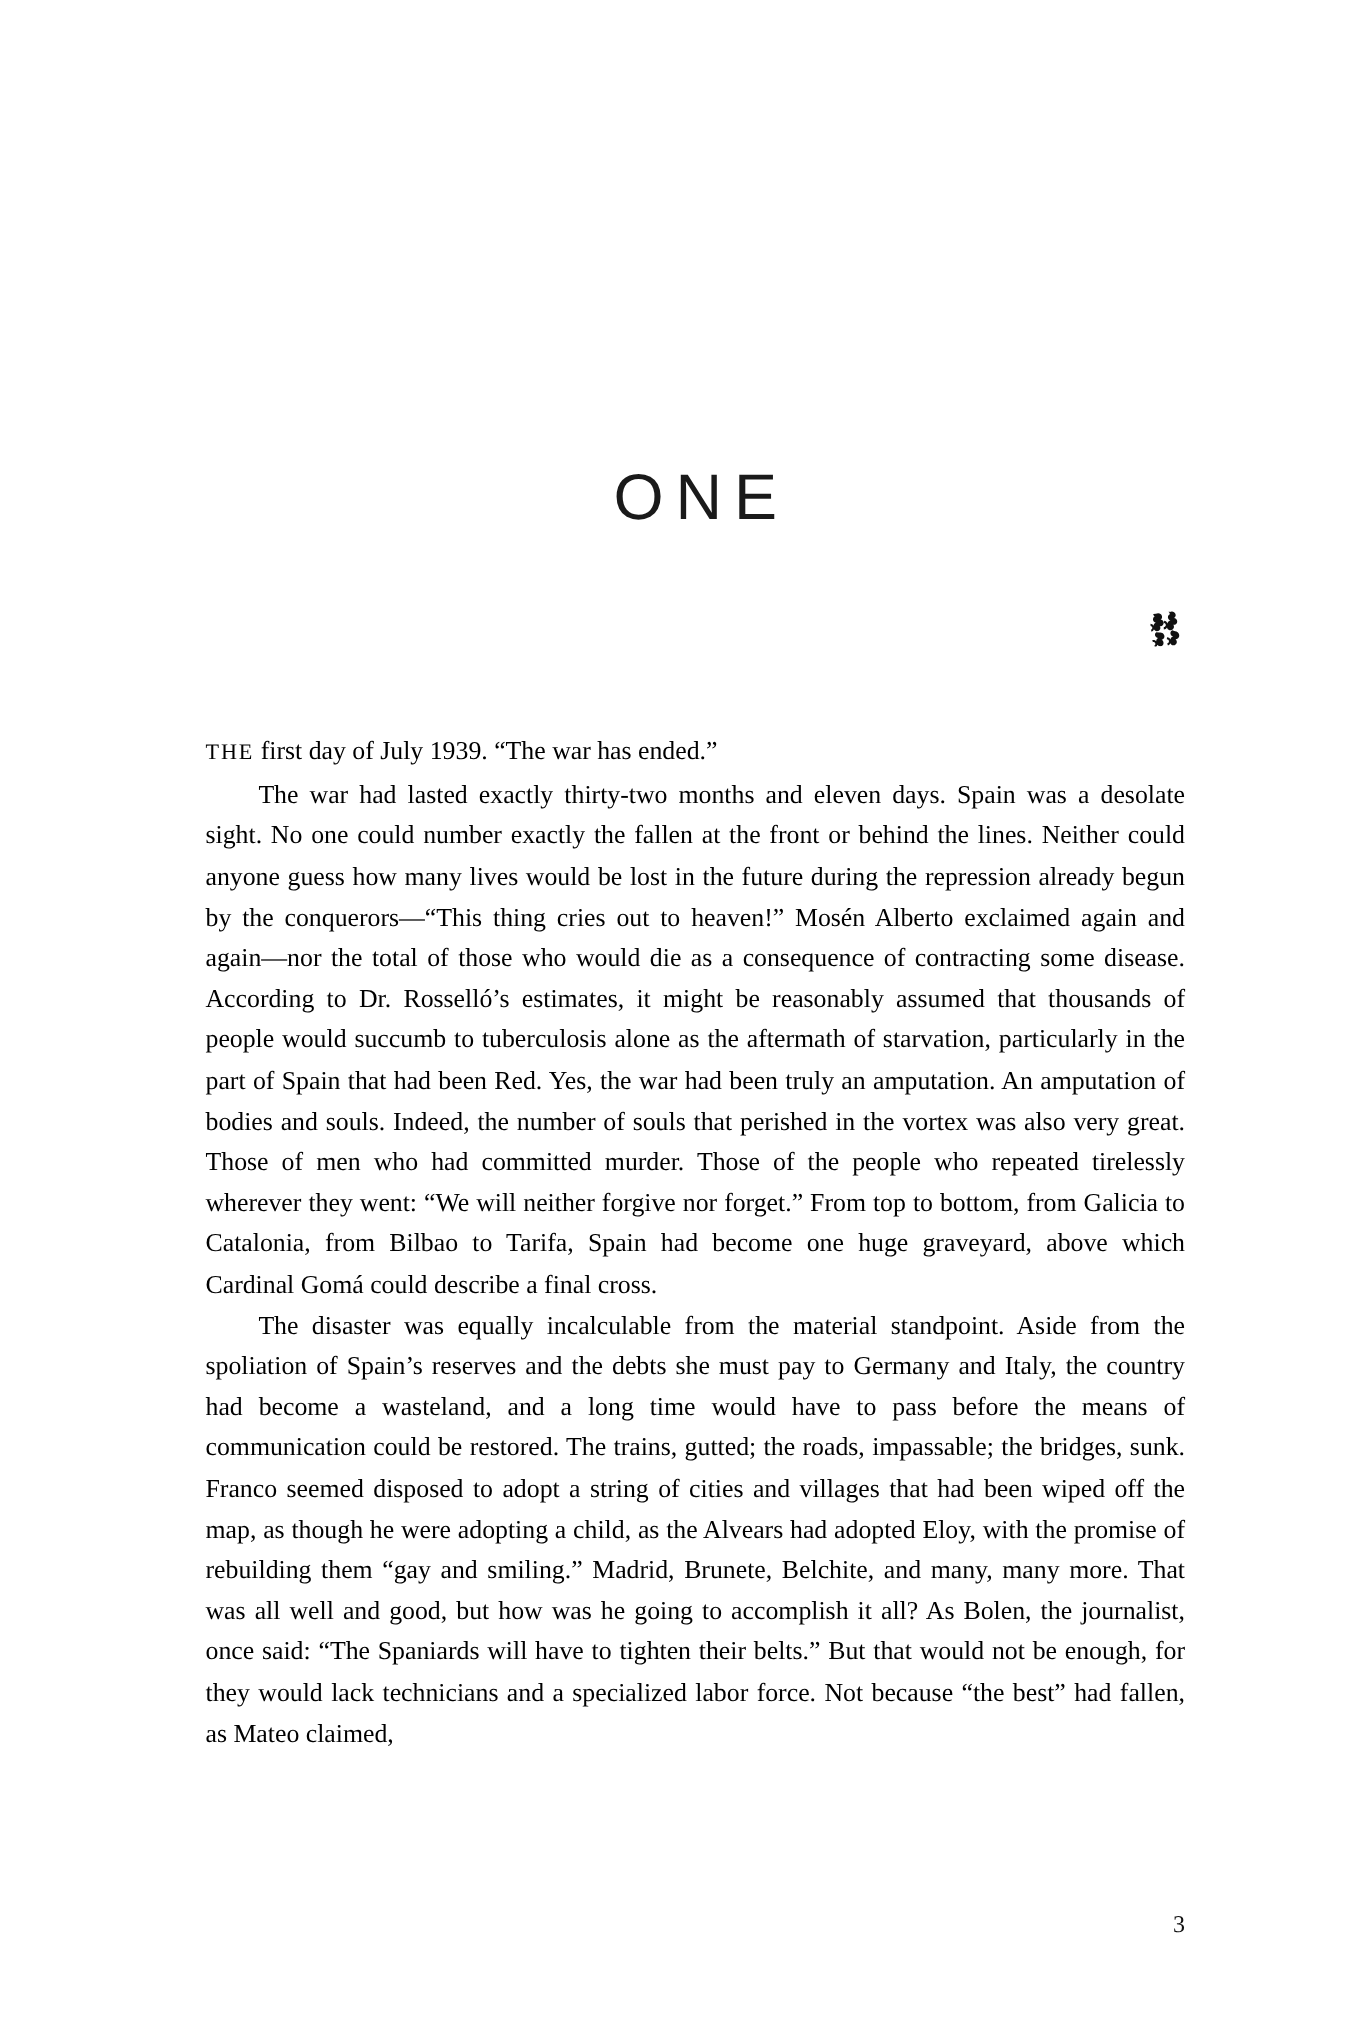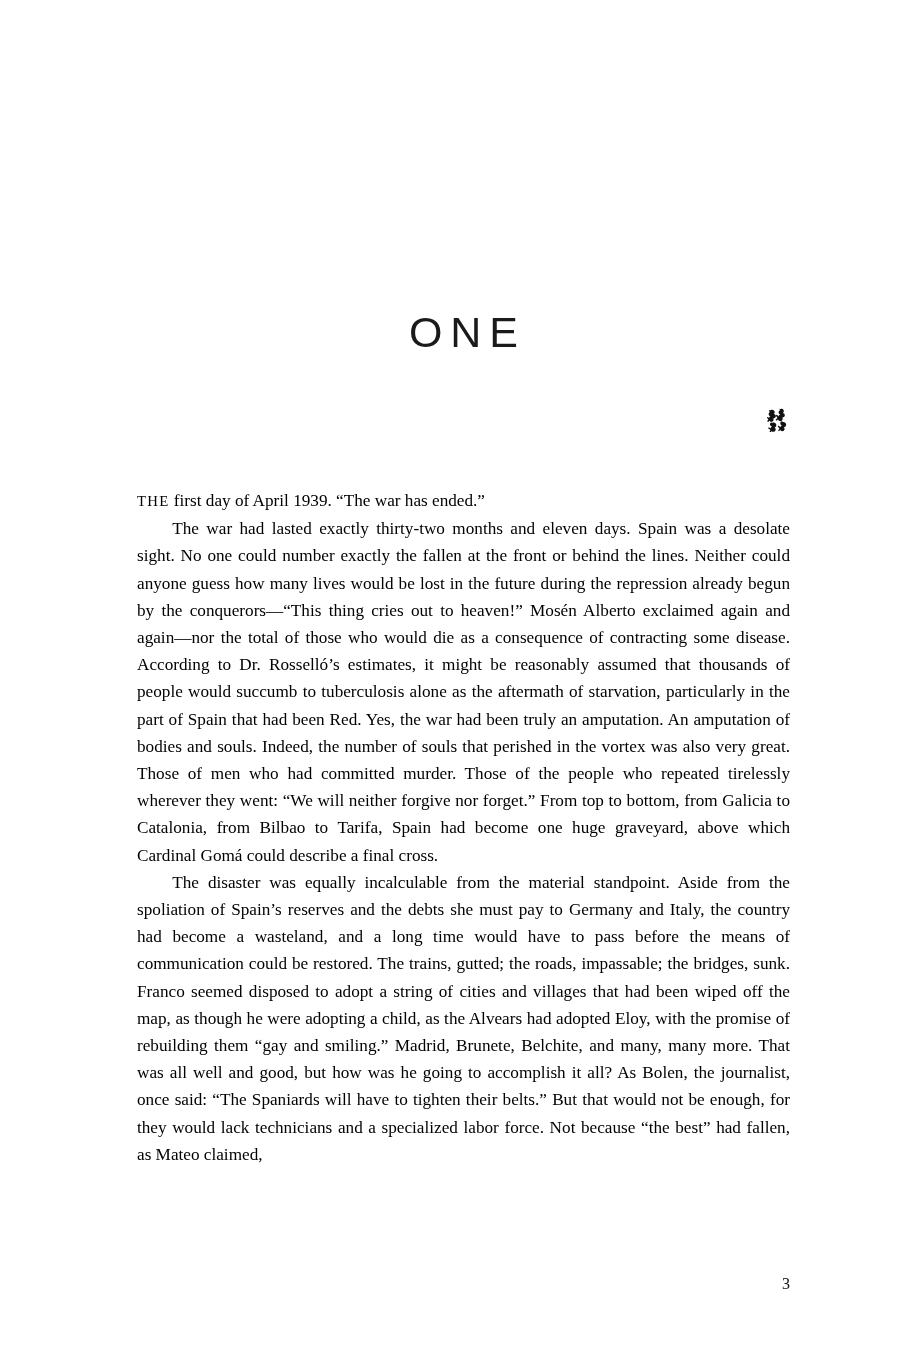--- a/index.html
+++ b/index.html
@@ -114,20 +114,20 @@
           <path d="M3.6 2.2c1.1-.6 2.4-.5 3.3.3.6.5.9 1.3.8 2.1-.1.6-.5 1.1-1 1.4.7.1 1.4.5 1.8 1.1.5.8.4 1.8-.2 2.5-.5.6-1.3.9-2.1.8.4.6.5 1.4.2 2.1-.4.9-1.3 1.4-2.3 1.3-.8-.1-1.5-.6-1.8-1.3-.2.8-.8 1.4-1.6 1.6l-.4-1.3c.6-.2 1-.8.9-1.4-.1-.7-.7-1.2-1.4-1.1l-.2-1.4c1-.1 1.9.4 2.4 1.2.1-.9.7-1.6 1.5-1.9-.9-.2-1.6-.9-1.8-1.8-.2-1 .3-2 1.2-2.5-.6-.3-1-.9-1.1-1.6L3.6 2.2z"></path>
           <path d="M12.5 1.4c.9-.8 2.2-.9 3.2-.3.8.5 1.2 1.4 1.1 2.3-.1.7-.5 1.2-1.1 1.6.9.1 1.7.7 2 1.6.3.9 0 1.9-.8 2.5-.5.4-1.1.5-1.7.4.5.7.6 1.6.2 2.4-.5 1-1.6 1.5-2.7 1.2-.9-.2-1.5-.9-1.7-1.8-.4.8-1.2 1.3-2.1 1.3l-.1-1.5c.7 0 1.3-.5 1.4-1.2.1-.8-.4-1.5-1.2-1.6l.1-1.5c1 .1 1.9.8 2.2 1.8.2-1 1-1.8 2-1.9-1-.3-1.7-1.2-1.7-2.2 0-1 .6-1.9 1.6-2.2-.6-.4-1-1-1-1.7l.3-.2z"></path>
           <path d="M5.8 14.7c1.3-.3 2.6.3 3.2 1.4.4.8.4 1.7-.1 2.4-.3.5-.9.9-1.5 1 .8.4 1.3 1.2 1.3 2.1 0 1.1-.8 2-1.9 2.2-.9.2-1.8-.2-2.3-.9-.1.8-.6 1.5-1.4 1.8l-.6-1.2c.6-.3.9-.9.7-1.5-.2-.7-.9-1.1-1.6-.9l-.4-1.4c1-.3 2 .1 2.6.8 0-.9.5-1.7 1.3-2.1-.9-.1-1.7-.7-2-1.5-.3-.9 0-1.9.8-2.4l1.9.2z"></path>
           <path d="M16.4 13.9c1.3.1 2.4 1 2.7 2.2.2.9-.1 1.8-.7 2.4-.5.4-1.1.6-1.7.6.7.6 1 1.5.8 2.4-.3 1.1-1.2 1.8-2.3 1.7-.9 0-1.7-.6-2-1.4-.3.8-.9 1.3-1.7 1.4l-.3-1.3c.7-.1 1.1-.7 1.1-1.4 0-.7-.6-1.3-1.4-1.3l.1-1.4c1 0 1.9.6 2.3 1.5.1-.9.8-1.7 1.7-1.9-.9-.3-1.6-1-1.7-2-.1-.9.4-1.8 1.2-2.2l1.9.7z"></path>
         </g>
       </svg>
     </span>
   </div>
 
   <div class="body-text">
-    <p class="no-indent"><span class="smallcaps-lead">THE</span><span> first day of April 1939. “The war has ended.”</span></p>
+    <p class="no-indent"><span class="smallcaps-lead">THE</span><span> first day of July 1939. “The war has ended.”</span></p>
     <p>The war had lasted exactly thirty-two months and eleven days. Spain was a desolate sight. No one could number exactly the fallen at the front or behind the lines. Neither could anyone guess how many lives would be lost in the future during the repression already begun by the conquerors—“This thing cries out to heaven!” Mosén Alberto exclaimed again and again—nor the total of those who would die as a consequence of contracting some disease. According to Dr. Rosselló’s estimates, it might be reasonably assumed that thousands of people would succumb to tuberculosis alone as the aftermath of starvation, particularly in the part of Spain that had been Red. Yes, the war had been truly an amputation. An amputation of bodies and souls. Indeed, the number of souls that perished in the vortex was also very great. Those of men who had committed murder. Those of the people who repeated tirelessly wherever they went: “We will neither forgive nor forget.” From top to bottom, from Galicia to Catalonia, from Bilbao to Tarifa, Spain had become one huge graveyard, above which Cardinal Gomá could describe a final cross.</p>
     <p>The disaster was equally incalculable from the material standpoint. Aside from the spoliation of Spain’s reserves and the debts she must pay to Germany and Italy, the country had become a wasteland, and a long time would have to pass before the means of communication could be restored. The trains, gutted; the roads, impassable; the bridges, sunk. Franco seemed disposed to adopt a string of cities and villages that had been wiped off the map, as though he were adopting a child, as the Alvears had adopted Eloy, with the promise of rebuilding them “gay and smiling.” Madrid, Brunete, Belchite, and many, many more. That was all well and good, but how was he going to accomplish it all? As Bolen, the journalist, once said: “The Spaniards will have to tighten their belts.” But that would not be enough, for they would lack technicians and a specialized labor force. Not because “the best” had fallen, as Mateo claimed,</p>
   </div>
 
   <div class="folio">3</div>
 
 </div>
 
 </body></html>

